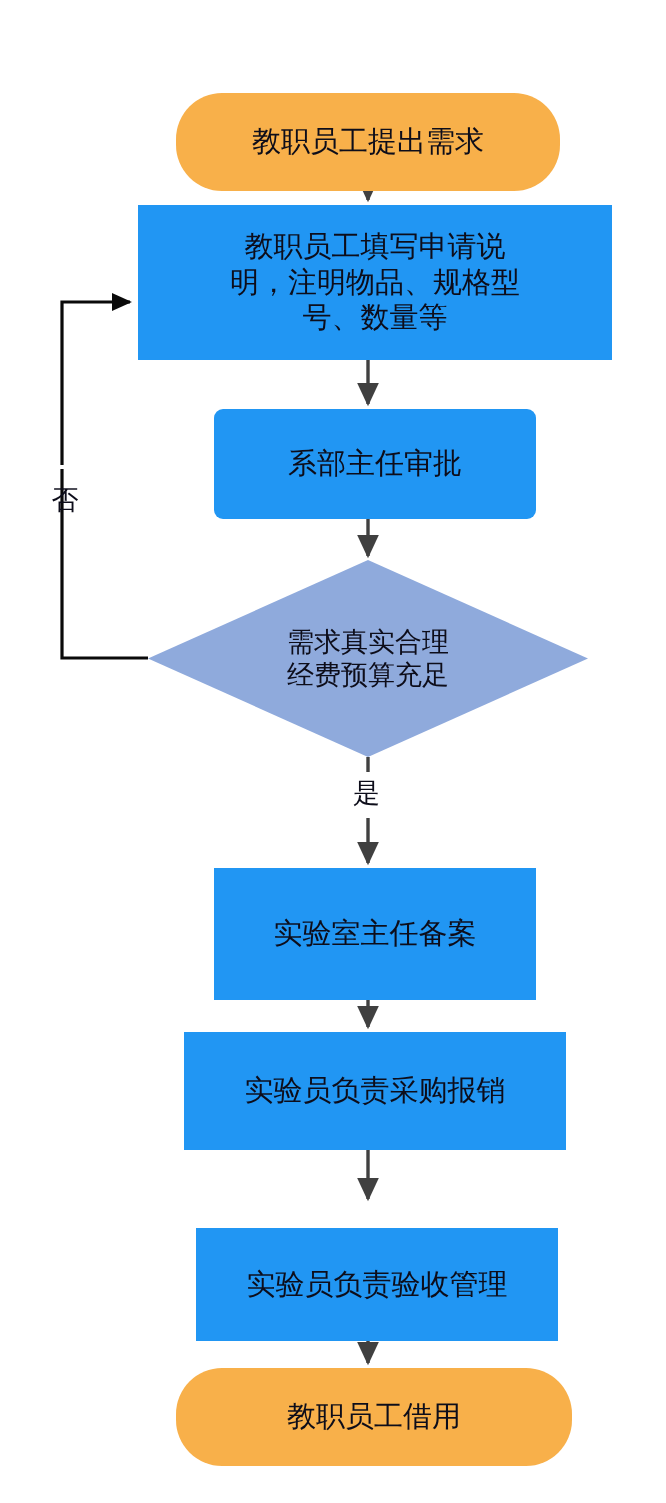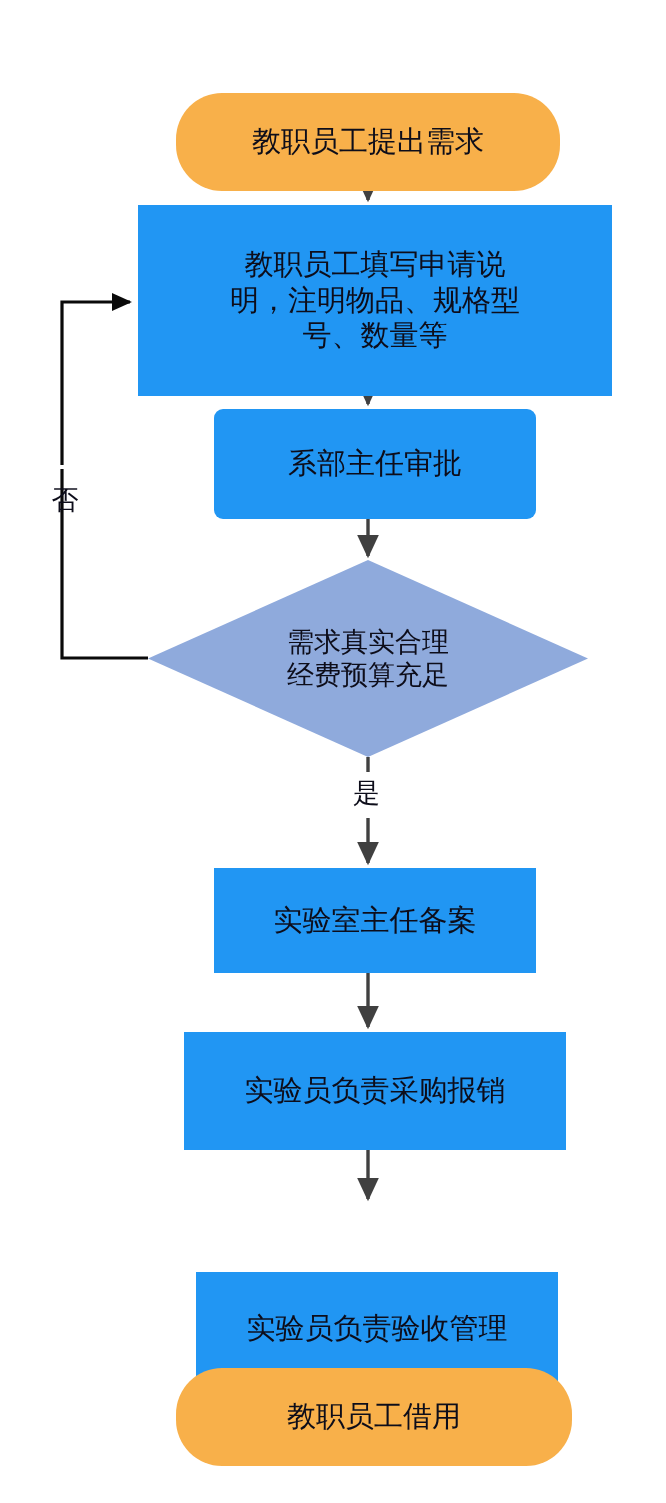--- a/index.html
+++ b/index.html
@@ -112,45 +112,45 @@
 
     <line x1="368" y1="1150" x2="368" y2="1199" stroke="#404040" stroke-width="3.4" marker-end="url(#arrow)"></line>
 
     <line x1="368" y1="1317" x2="368" y2="1363" stroke="#404040" stroke-width="3.4" marker-end="url(#arrow)"></line>
   </svg>
 
   <div class="node node-terminal" style="left:176px; top:57px; width:384px; height:98px;margin-top:36px;">
     <span>教职员工提出需求</span>
   </div>
 
-  <div class="node node-process" style="left:138px; top:205px; width:474px; height:191px;">
+  <div class="node node-process" style="left:138px; top:205px; width:474px; height:155px;">
     <span>教职员工填写申请说
 明，注明物品、规格型
 号、数量等</span>
   </div>
 
   <div class="node node-process" style="left:214px; top:409px; width:322px; height:110px;border-radius:9px;">
     <span>系部主任审批</span>
   </div>
 
   <div class="node node-decision" style="left:148px; top:560px; width:440px; height:197px;">
     <span class="diamond-shape"></span>
     <span class="diamond-label">需求真实合理
 经费预算充足</span>
   </div>
 
-  <div class="node node-process" style="left:214px; top:868px; width:322px; height:105px;">
+  <div class="node node-process" style="left:214px; top:868px; width:322px; height:132px;">
     <span>实验室主任备案</span>
   </div>
 
   <div class="node node-process" style="left:184px; top:1032px; width:382px; height:118px;">
     <span>实验员负责采购报销</span>
   </div>
 
-  <div class="node node-process" style="left:196px; top:1272px; width:362px; height:113px;">
+  <div class="node node-process" style="left:196px; top:1228px; width:362px; height:113px;">
     <span>实验员负责验收管理</span>
   </div>
 
   <div class="node node-terminal" style="left:176px; top:1368px; width:396px; height:98px;">
     <span>教职员工借用</span>
   </div>
 
   <div class="edge-label rotated" style="left:50px; top:465px;">否</div>
 
   <div class="edge-label" style="left:352px; top:778px;">是</div>

